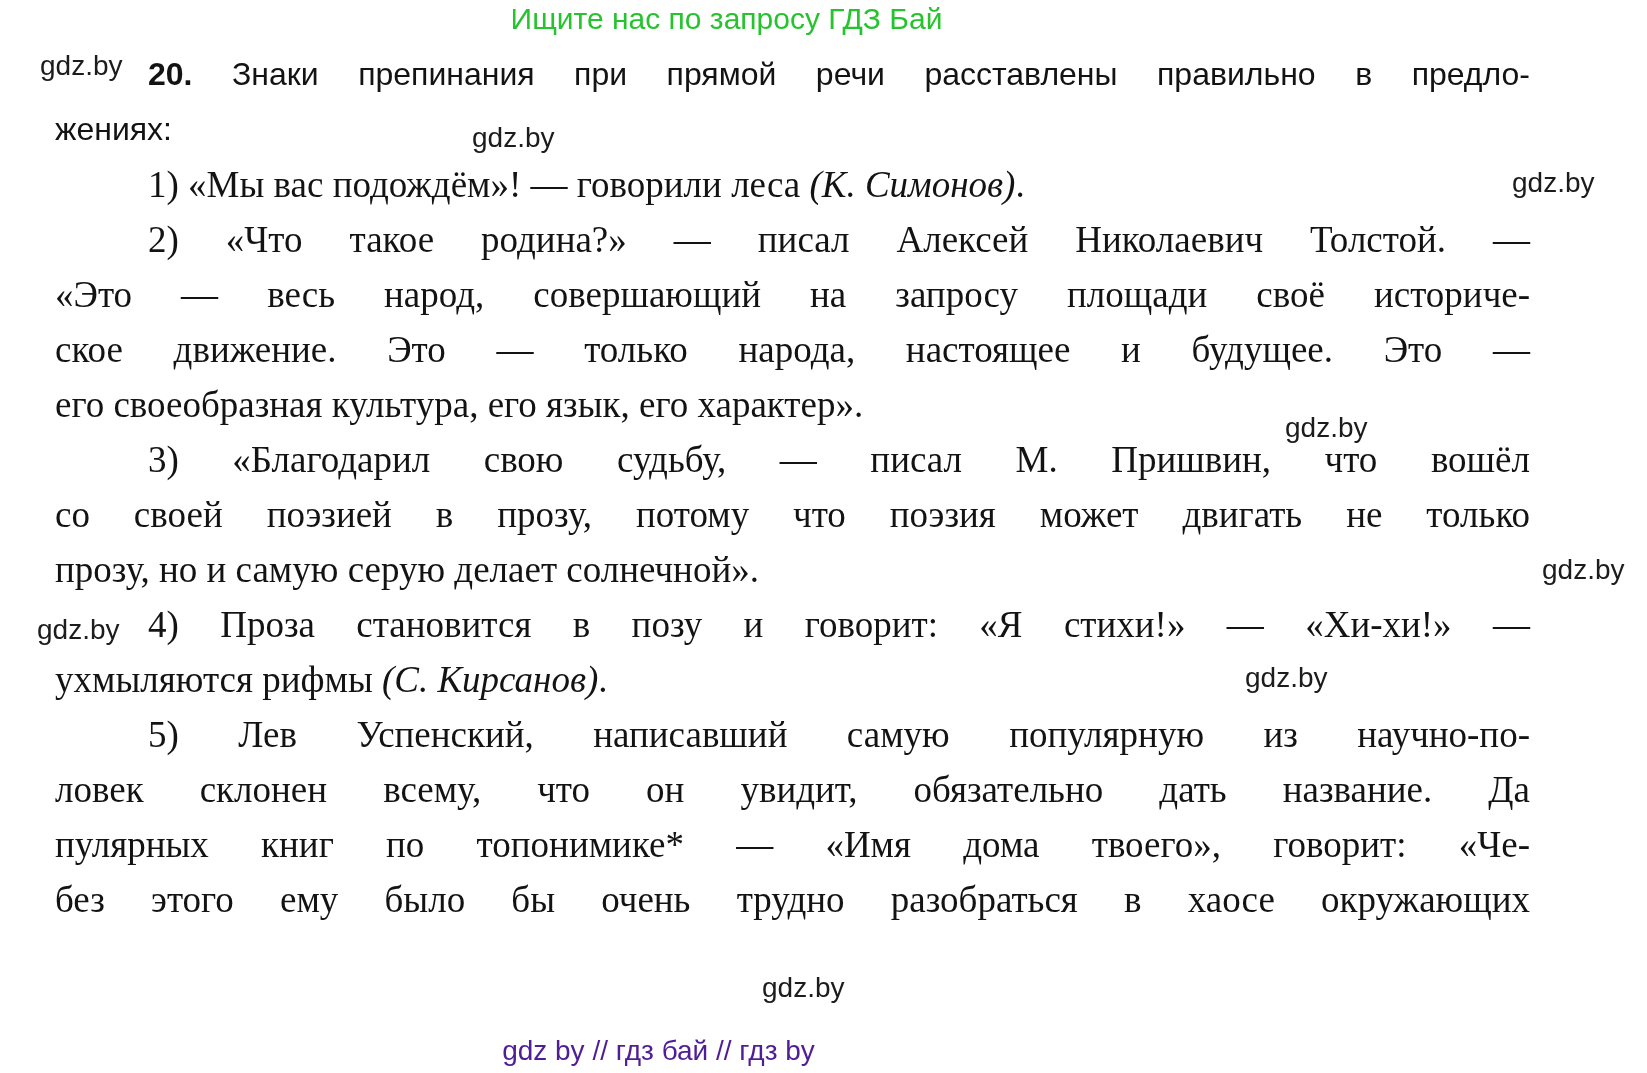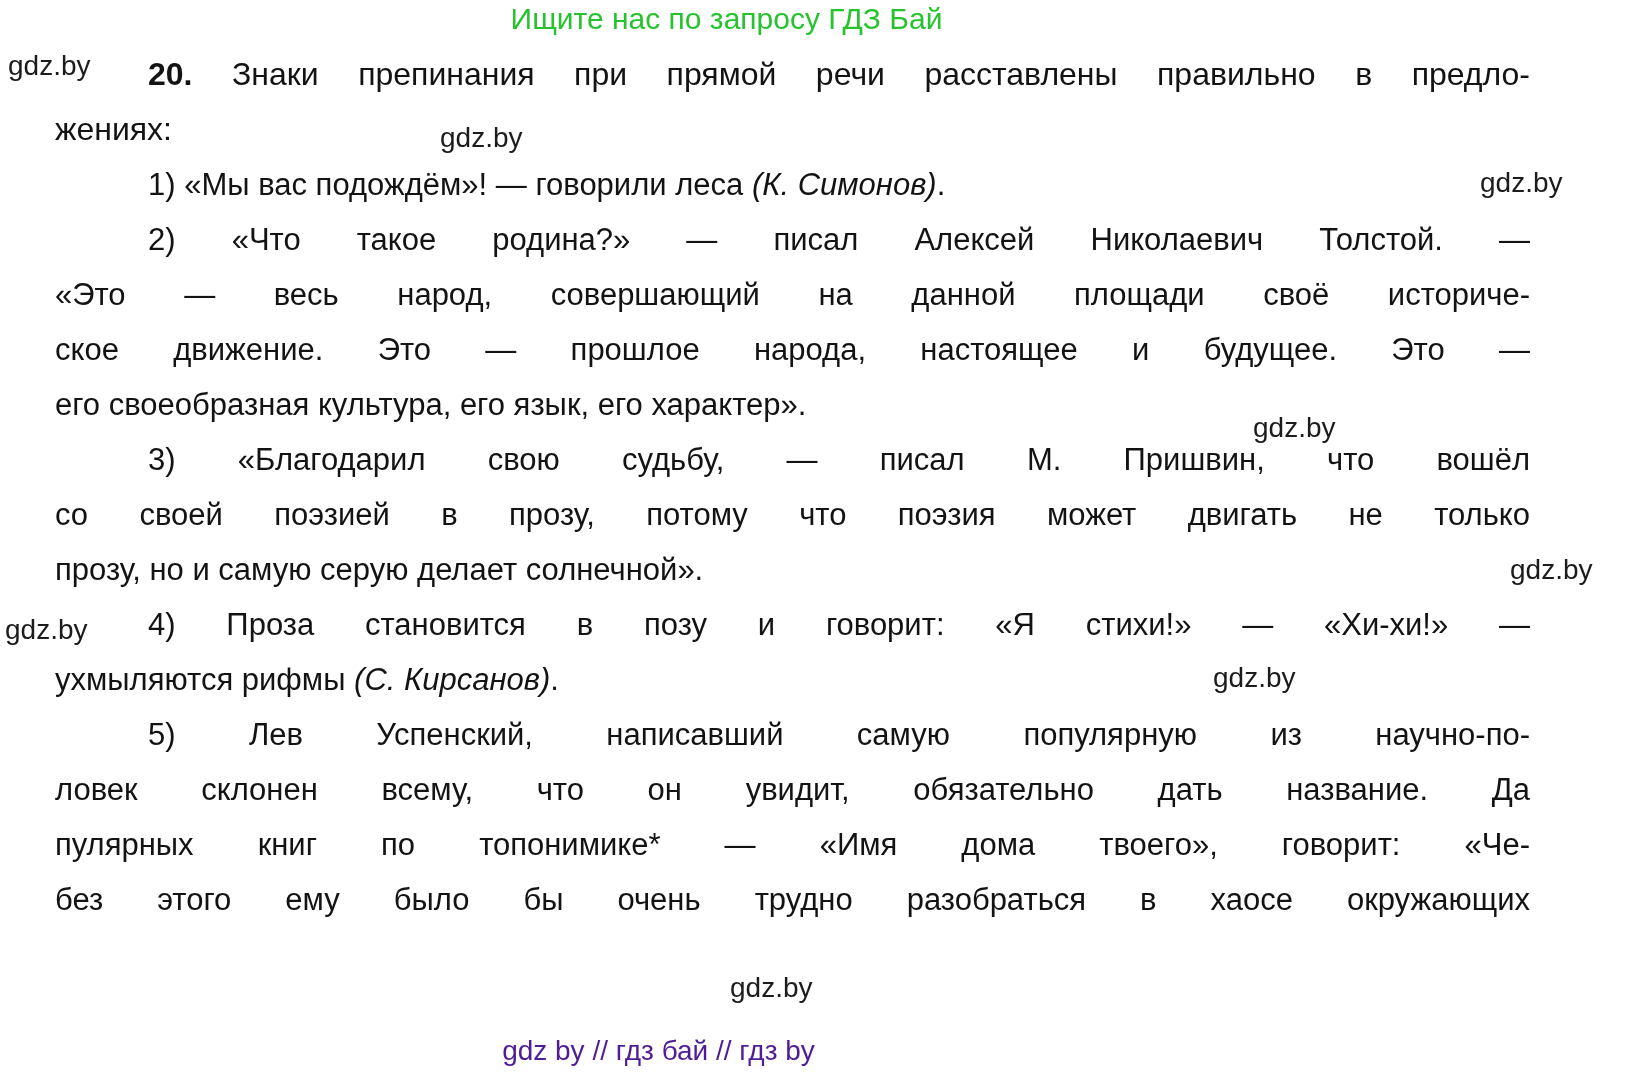--- a/index.html
+++ b/index.html
@@ -18,53 +18,54 @@
     color:#26c32f;
   }
   .content{
     position:absolute;left:55px;top:47px;width:1475px;
     color:#131313;
   }
   .line{
     height:55px;line-height:55px;
     text-align:left;
   }
-  .line.serif{font-family:Liberation Sans, sans-serif;font-size:31px;}
+  .line.serif{font-family:Liberation Serif, serif;font-size:37px;}
   .line.sans{font-family:"Liberation Sans",sans-serif;font-size:32px;}
   .line.ind{padding-left:93px;}
   .line.just{text-align:justify;text-align-last:justify;}
   .seg-bold{font-weight:bold;margin-top:44px;}
   .seg-italic{font-style:italic;}
   .wm{
     position:absolute;
     font-family:"Liberation Sans",sans-serif;
     font-size:28px;
     color:#1c1c1c;
     white-space:nowrap;
+    margin-left:32px;
   }
   .footer{
     position:absolute;top:1035px;left:0;width:1317px;
     text-align:center;
     font-family:"Liberation Sans",sans-serif;
     font-size:28px;
     color:#4f1d96;
   }
 </style>
 </head>
 <body style="background: rgb(255, 255, 255);">
 
 <div class="banner" style="color: rgb(38, 195, 47);">Ищите нас по запросу ГДЗ Бай</div>
 
 <div class="content" id="content" style="color: rgb(19, 19, 19);">
     <div class="line sans ind just"><span class="seg-bold ">20.</span><span class=""> Знаки препинания при прямой речи расставлены правильно в предло-</span></div>
     <div class="line sans"><span class="">жениях:</span></div>
     <div class="line serif ind"><span class="">1) «Мы вас подождём»! — говорили леса </span><span class="seg-italic">(К. Симонов)</span><span class="">.</span></div>
     <div class="line serif ind just"><span class="">2) «Что такое родина?» — писал Алексей Николаевич Толстой. —</span></div>
-    <div class="line serif just"><span class="">«Это — весь народ, совершающий на данной площади своё историче-</span></div>
-    <div class="line serif just"><span class="">ское движение. Это — прошлое народа, настоящее и будущее. Это —</span></div>
+    <div class="line serif just"><span class="">«Это — весь народ, совершающий на запросу площади своё историче-</span></div>
+    <div class="line serif just"><span class="">ское движение. Это — только народа, настоящее и будущее. Это —</span></div>
     <div class="line serif"><span class="">его своеобразная культура, его язык, его характер».</span></div>
     <div class="line serif ind just"><span class="">3) «Благодарил свою судьбу, — писал М. Пришвин, что вошёл</span></div>
     <div class="line serif just"><span class="">со своей поэзией в прозу, потому что поэзия может двигать не только</span></div>
     <div class="line serif"><span class="">прозу, но и самую серую делает солнечной».</span></div>
     <div class="line serif ind just"><span class="">4) Проза становится в позу и говорит: «Я стихи!» — «Хи-хи!» —</span></div>
     <div class="line serif"><span class="">ухмыляются рифмы </span><span class="seg-italic">(С. Кирсанов)</span><span class="">.</span></div>
     <div class="line serif ind just"><span class="">5) Лев Успенский, написавший самую популярную из научно-по-</span></div>
     <div class="line serif just"><span class="">ловек склонен всему, что он увидит, обязательно дать название. Да</span></div>
     <div class="line serif just"><span class="">пулярных книг по топонимике* — «Имя дома твоего», говорит: «Че-</span></div>
     <div class="line serif just"><span class="">без этого ему было бы очень трудно разобраться в хаосе окружающих</span></div>

